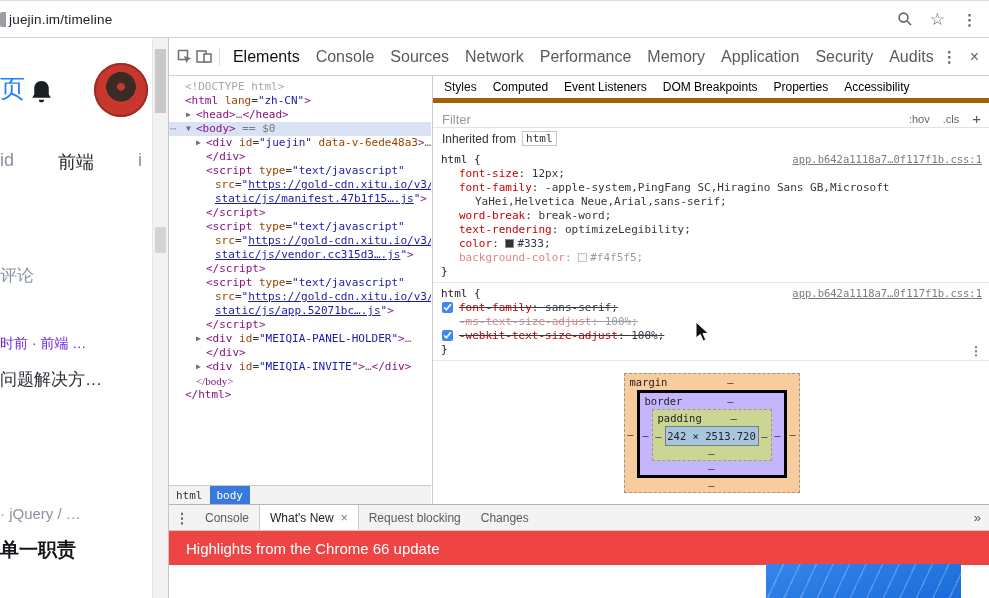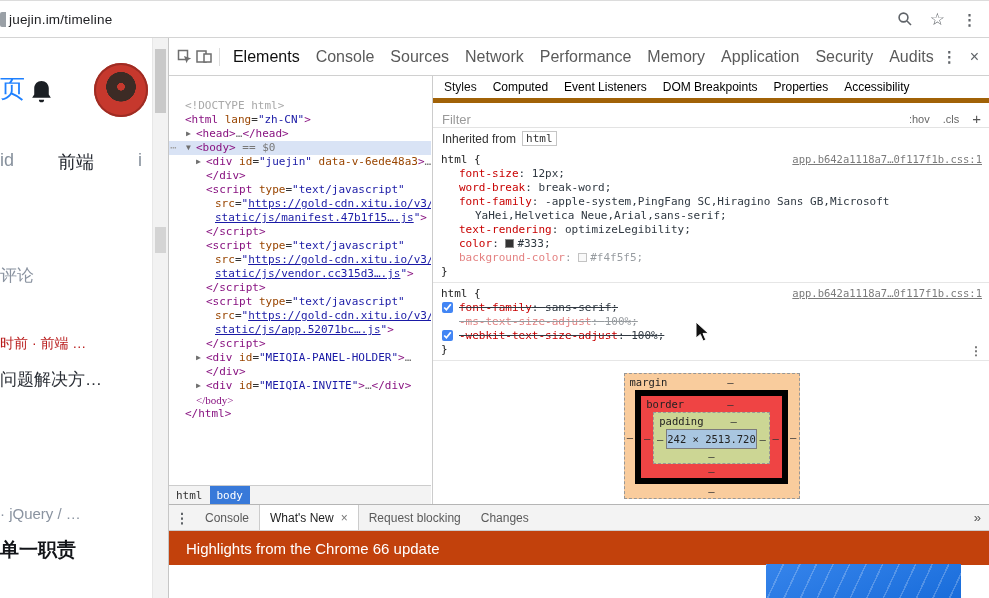--- a/index.html
+++ b/index.html
@@ -19,21 +19,21 @@
   
   .webpage{position:absolute;left:0;top:37px;width:152px;height:561px;background:#fff;overflow:hidden}
   .wp-home{position:absolute;left:0;top:34px;font-size:25px;color:#1e80ff}
   .bell{position:absolute;left:29px;top:41px}
   .avatar{position:absolute;left:94px;top:25px;width:54px;height:54px;border-radius:50%;
           background:radial-gradient(circle at 50% 44%, #c6382d 0 9%, #3c2b25 10% 36%, #c6382d 37% 100%);
           box-shadow:inset 0 0 0 2px #9e2c23}
   .wp-nav{position:absolute;left:0;top:112px;display:flex;gap:44px;font-size:18px;color:#86909c;white-space:nowrap}
   .wp-nav .active{color:#1d2129}
   .wp-comment{position:absolute;left:0;top:226px;font-size:17px;color:#8a93a0}
-  .wp-meta{position:absolute;left:0;top:297px;font-size:14px;color:#b91c1c;white-space:nowrap}
+  .wp-meta{position:absolute;left:0;top:297px;font-size:14px;color:#6d28d9;white-space:nowrap}
   .wp-title1{position:absolute;left:0;top:330px;font-size:17px;font-weight:normal;color:#2b2f36;white-space:nowrap}
   .wp-tags{position:absolute;left:0;top:467px;font-size:15px;color:#8a93a0;white-space:nowrap}
   .wp-title2{position:absolute;left:0;top:499px;font-size:19px;font-weight:bold;color:#121418;white-space:nowrap}
 
   .scrollbar{position:absolute;left:152px;top:37px;width:16px;height:561px;background:#f2f2f2;border-left:1px solid #e7e7e7}
   .scroll-thumb{position:absolute;left:2px;right:2px;top:11px;height:64px;background:#c9c9c9}
   .scroll-thumb2{top:189px;height:26px;background:#d4d4d4}
 
   
   .devtools{position:absolute;left:168px;top:37px;width:821px;height:561px;background:#fff;border-left:1px solid #c6c6c6}
@@ -89,40 +89,40 @@
   .sprop.faded{opacity:.5}
   .sprop.struck .ptext{text-decoration:line-through}
   .swatch{display:inline-block;width:9px;height:9px;border:1px solid #888;margin:0 3px -1px 0}
   .pcheck{position:absolute;left:1px;top:1px;width:11px;height:11px;margin:0;accent-color:#4285f4}
   .rule-menu{position:absolute;right:8px;bottom:2px;color:#666;font-size:12px;font-weight:bold;text-indent:0}
 
   
   .bm-wrap{padding:12px 0 0;display:flex;justify-content:center}
   .bm{width:176px;font-family:"DejaVu Sans Mono",monospace;font-size:10.5px;color:#222}
   .rm{background:#f9cc9d;border:1px dashed #979797}
-  .rb{background:#ef4444;border:6px solid #000000;flex:1}
+  .rb{background:#c4b5fd;border:3px solid #000000;flex:1}
   .rp{background:#ccd694;border:1px dashed #979797;flex:1}
   .ring-top{display:flex;height:16px;align-items:center;padding:0 5px}
   .cval{flex:1;text-align:center;color:#333}
   .ring-mid{display:flex;align-items:stretch}
   .sval{width:12px;display:flex;align-items:center;justify-content:center;color:#333}
   .ring-bot{height:14px;display:flex;align-items:center;padding:0 5px}
   .bm-content{flex:1;background:#a9c6e0;border:1px solid #7c7c7c;height:20px;align-self:center;
               display:flex;align-items:center;justify-content:center;white-space:nowrap}
 
   
   .drawer{position:absolute;left:0;top:466px;width:821px;height:95px;background:#fff;border-top:1px solid #b5b5b5}
   .drawer-bar{height:26px;background:#f3f3f3;border-bottom:1px solid #ccc;display:flex;align-items:stretch;font-size:12px;color:#5a5a5a}
   .drawer-kebab{width:26px;display:flex;align-items:center;justify-content:center;font-size:14px;font-weight:bold;color:#5f6368}
   .d-tabs{display:flex;align-items:stretch}
   .d-tab{padding:0 10px;display:flex;align-items:center;gap:7px;white-space:nowrap}
   .d-tab.active{background:#fff;color:#1d1d1d;border-left:1px solid #ccc;border-right:1px solid #ccc}
   .d-close{color:#777;font-size:12px}
   .d-overflow{margin-left:auto;display:flex;align-items:center;padding-right:9px;color:#555;font-size:13px}
-  .banner{height:34px;background:#c2410c;color:#fff;display:flex;align-items:center;padding-left:17px;font-size:15px}
+  .banner{height:34px;background:#ef4444;color:#fff;display:flex;align-items:center;padding-left:17px;font-size:15px}
   .d-content{position:relative;height:34px;background:#fff}
   .feature{position:absolute;left:18px;top:12px;font-size:13.5px;color:#202124;white-space:nowrap}
   .thumb{position:absolute;right:29px;top:-1px;width:195px;height:36px;background:#1a73e8;
          background-image:repeating-linear-gradient(115deg, rgba(255,255,255,.22) 0 1.5px, rgba(255,255,255,0) 1.5px 15px),
                           linear-gradient(160deg, rgba(255,255,255,.12), rgba(0,0,0,.06))}
 
   .cursor{position:absolute;left:695px;top:320px;z-index:50}
 </style>
 </head>
 <body>
@@ -193,21 +193,21 @@
           <div class="dt-tab">Security</div>
           <div class="dt-tab">Audits</div>
         </div>
       <div class="dt-toolbar-right">
         <span class="dt-kebab">⋮</span>
         <span class="dt-close">×</span>
       </div>
     </div>
 
     <div class="tree">
-        <div class="tln" style="padding-left: 16px; margin-top: 19px;"><span class="c-doc">&lt;!DOCTYPE html&gt;</span></div>
+        <div class="tln" style="padding-left: 16px;"><span class="c-doc">&lt;!DOCTYPE html&gt;</span></div>
         <div class="tln" style="padding-left: 16px;"><span class="c-tag">&lt;html</span><span class="c-attr"> lang</span><span class="c-eq">=</span><span class="c-val">"zh-CN"</span><span class="c-tag">&gt;</span></div>
         <div class="tln" style="padding-left: 27px;"><span class="arrow">▶</span><span class="c-tag">&lt;head&gt;</span><span class="c-ell">…</span><span class="c-tag">&lt;/head&gt;</span></div>
         <div class="tln sel" style="padding-left: 27px;"><span class="dots">⋯</span><span class="arrow">▼</span><span class="c-tag">&lt;body&gt;</span><span class="c-dollar"> == $0</span></div>
         <div class="tln" style="padding-left: 37px;"><span class="arrow">▶</span><span class="c-tag">&lt;div</span><span class="c-attr"> id</span><span class="c-eq">=</span><span class="c-val">"juejin"</span><span class="c-attr"> data-v-6ede48a3</span><span class="c-tag">&gt;</span><span class="c-ell">…</span></div>
         <div class="tln" style="padding-left: 37px;"><span class="c-tag">&lt;/div&gt;</span></div>
         <div class="tln" style="padding-left: 37px;"><span class="c-tag">&lt;script</span><span class="c-attr"> type</span><span class="c-eq">=</span><span class="c-val">"text/javascript"</span></div>
         <div class="tln" style="padding-left: 46px;"><span class="c-attr">src</span><span class="c-eq">=</span><span class="c-val">"</span><span class="c-link">https://gold-cdn.xitu.io/v3/</span></div>
         <div class="tln" style="padding-left: 46px;"><span class="c-link">static/js/manifest.47b1f15….js</span><span class="c-val">"</span><span class="c-tag">&gt;</span></div>
         <div class="tln" style="padding-left: 37px;"><span class="c-tag">&lt;/script&gt;</span></div>
         <div class="tln" style="padding-left: 37px;"><span class="c-tag">&lt;script</span><span class="c-attr"> type</span><span class="c-eq">=</span><span class="c-val">"text/javascript"</span></div>
@@ -250,22 +250,22 @@
         <span>Inherited from</span>
         <span class="inh-node">html</span>
       </div>
       <div>
           <div class="rule">
             <div class="rule-head">
               <span class="rule-sel">html {</span>
               <span class="rule-src">app.b642a1118a7…0f117f1b.css:1</span>
             </div>
             <div class="sprop"><span class="ptext"><span class="pname">font-size</span>: <span class="pval">12px</span>;</span></div>
+            <div class="sprop"><span class="ptext"><span class="pname">font-family</span>: <span class="pval">-apple-system,PingFang SC,Hiragino Sans GB,Microsoft YaHei,Helvetica Neue,Arial,sans-serif</span>;</span></div>
             <div class="sprop"><span class="ptext"><span class="pname">word-break</span>: <span class="pval">break-word</span>;</span></div>
-            <div class="sprop"><span class="ptext"><span class="pname">font-family</span>: <span class="pval">-apple-system,PingFang SC,Hiragino Sans GB,Microsoft YaHei,Helvetica Neue,Arial,sans-serif</span>;</span></div>
             <div class="sprop"><span class="ptext"><span class="pname">text-rendering</span>: <span class="pval">optimizeLegibility</span>;</span></div>
             <div class="sprop"><span class="ptext"><span class="pname">color</span>: <span class="swatch" style="background: rgb(51, 51, 51);"></span><span class="pval">#333</span>;</span></div>
             <div class="sprop faded"><span class="ptext"><span class="pname">background-color</span>: <span class="swatch" style="background: rgb(244, 245, 245);"></span><span class="pval">#f4f5f5</span>;</span></div>
             <div class="rule-close">}</div>
           </div>
           <div class="rule">
             <div class="rule-head">
               <span class="rule-sel">html {</span>
               <span class="rule-src">app.b642a1118a7…0f117f1b.css:1</span>
             </div>

